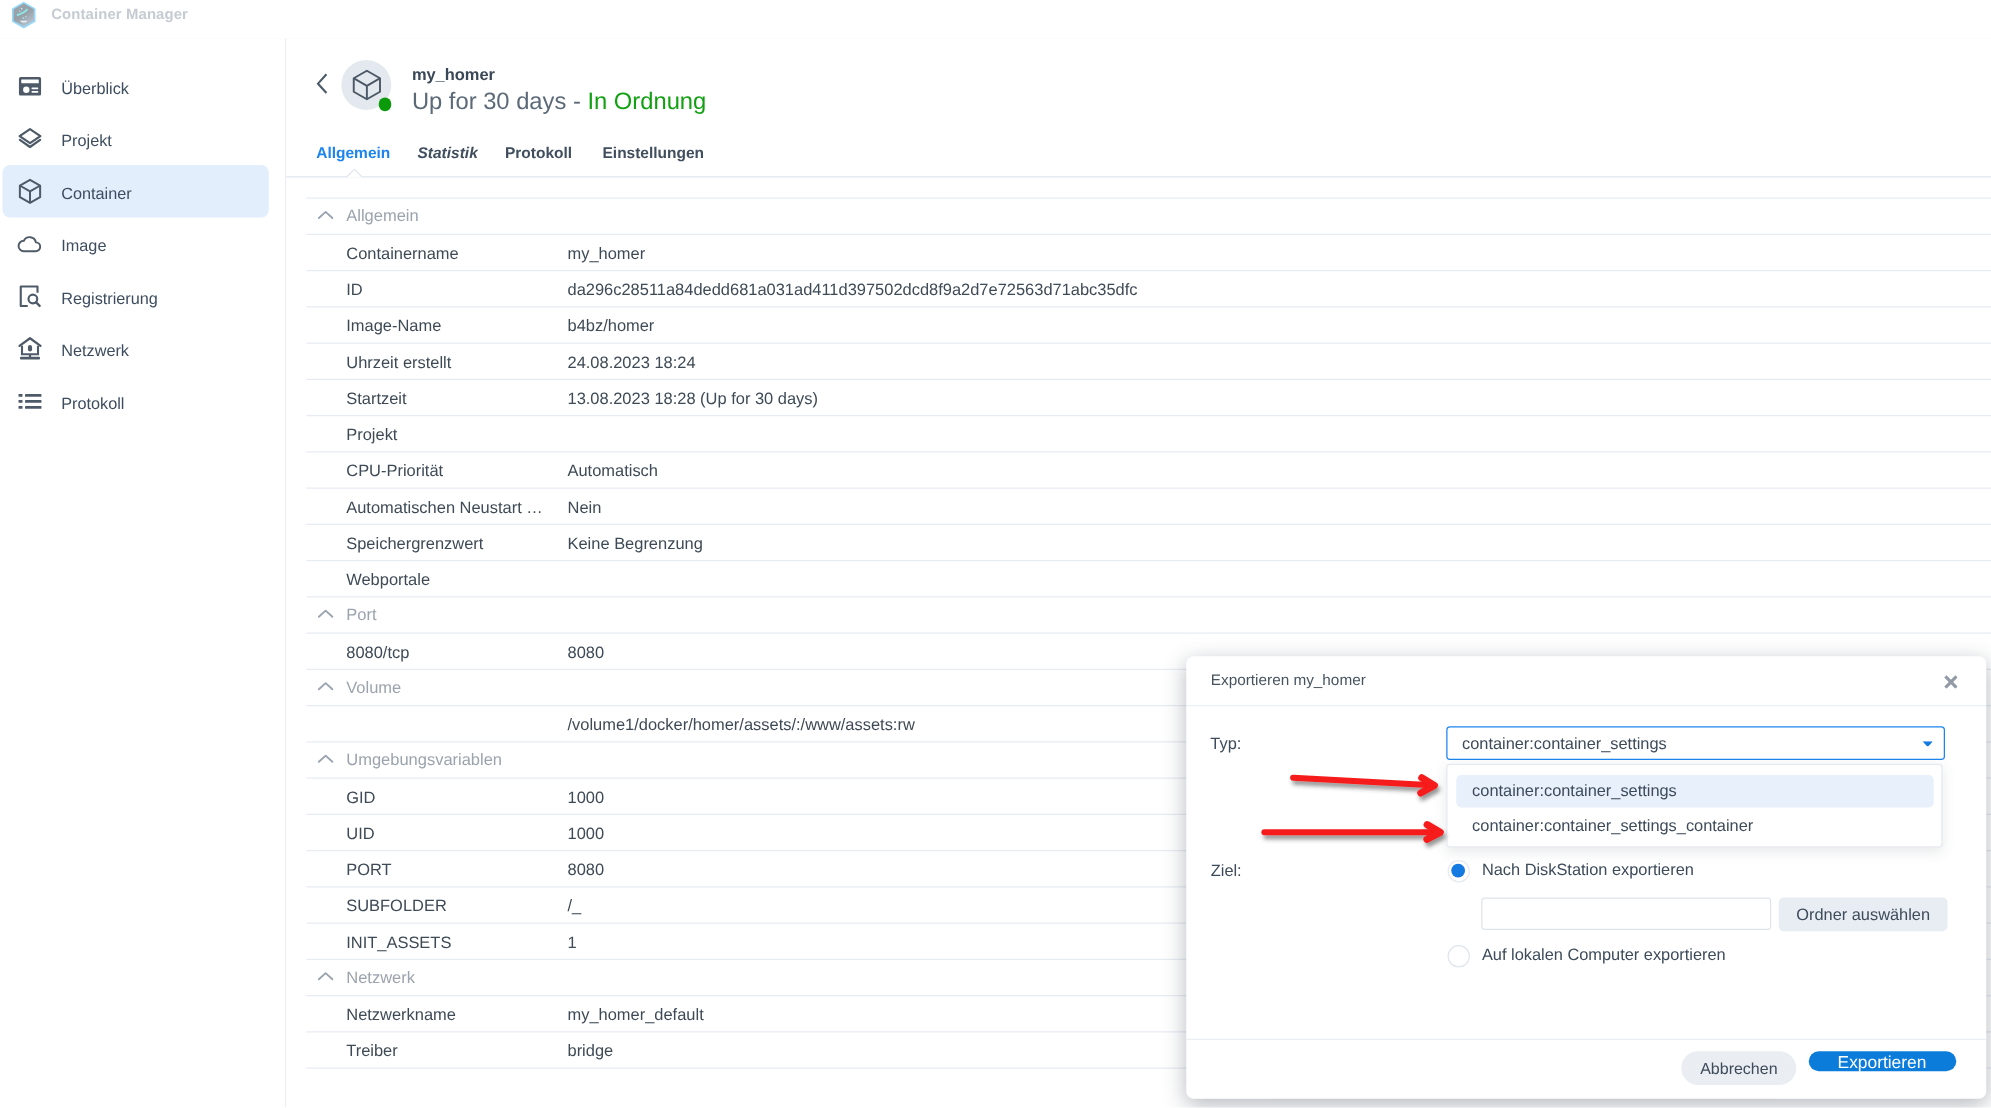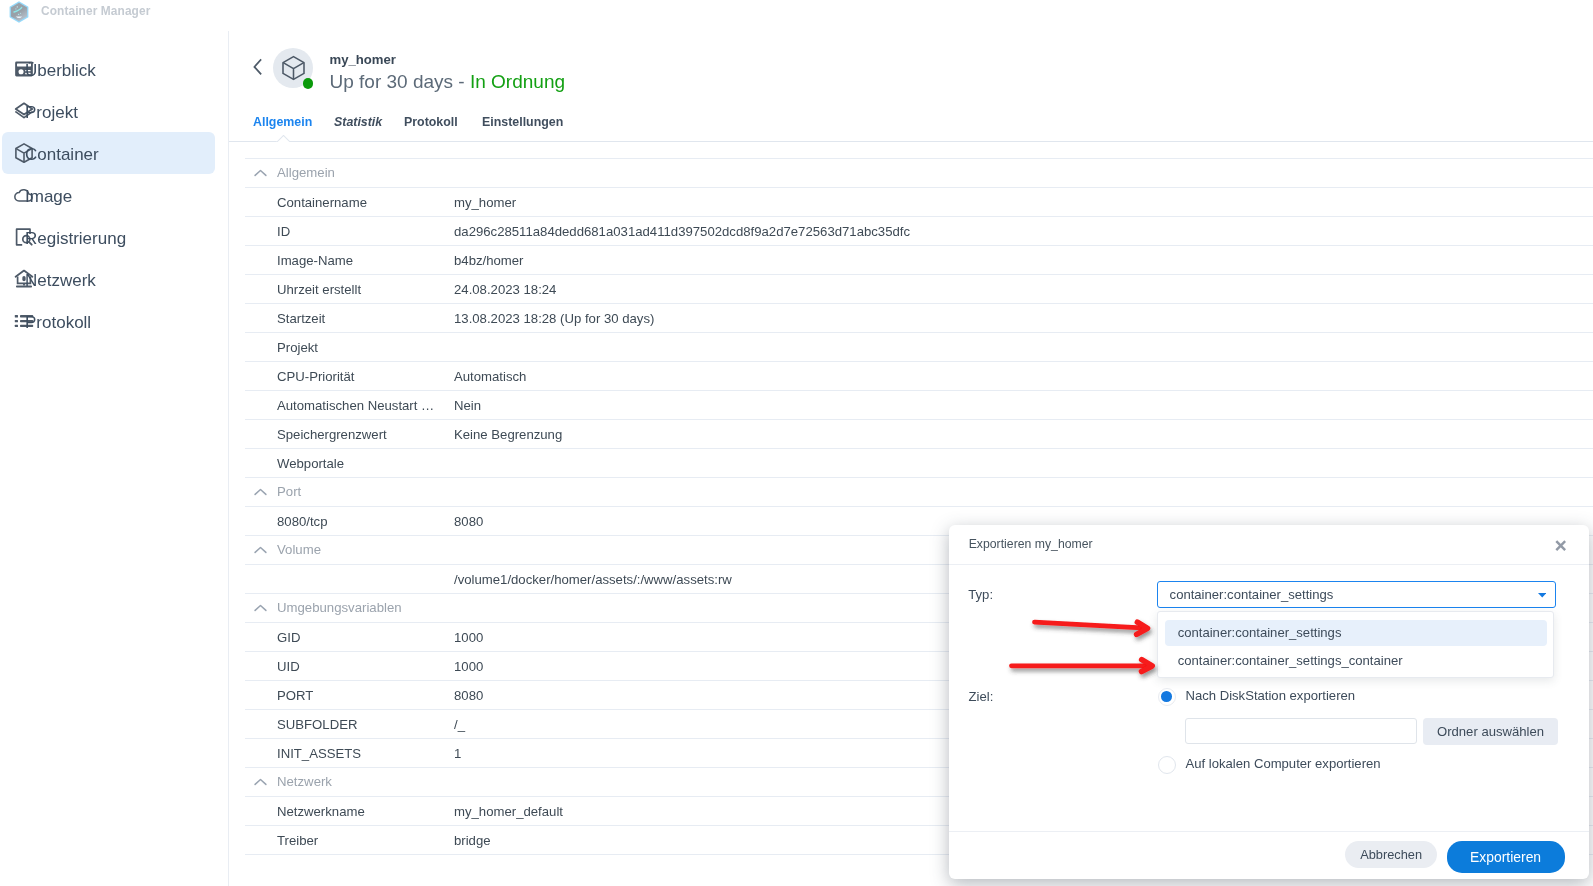--- a/index.html
+++ b/index.html
@@ -16,21 +16,21 @@
   .topbar .title{position:absolute;left:41px;top:4.4px;font-size:11.9px;font-weight:bold;
                  color:#c5cbd2;letter-spacing:.1px;filter:blur(.45px);}
 
   
   .sidebar{position:absolute;left:0;top:31px;width:228px;height:855px;background:#fff;
            border-right:1px solid #e9edf3;}
   .navitem{position:absolute;left:2px;width:213px;height:42px;border-radius:6px;cursor:pointer;}
   .navitem.sel{background:#e2eefb;}
   .navitem .ico{position:absolute;left:11px;top:10.5px;width:22px;height:22px;
                 display:flex;align-items:center;justify-content:center;}
-  .navitem .lbl{position:absolute;left:23px;top:12.2px;font-size:17px;color:#3d4d5f;line-height:22px;}
+  .navitem .lbl{position:absolute;left:47px;top:12.2px;font-size:13px;color:#3d4d5f;line-height:22px;}
 
   
   .main{position:absolute;left:229px;top:31px;width:1364px;height:855px;background:#fff;}
 
   .backarrow{position:absolute;left:22px;top:26px;width:20px;height:20px;cursor:pointer;}
   .cimg{position:absolute;left:44px;top:17px;width:40px;height:40px;border-radius:50%;
         background:#e4e9ef;display:flex;align-items:center;justify-content:center;}
   .cdot{position:absolute;left:73.6px;top:47.3px;width:10.5px;height:10.5px;border-radius:50%;
         background:#0a9a0a;}
   .cname{position:absolute;left:100.5px;top:21px;font-size:13.15px;font-weight:bold;color:#394756;}
@@ -87,21 +87,21 @@
   .pathbox{position:absolute;left:236.4px;top:193px;width:231.4px;height:25.5px;border:1px solid #dfe4ea;
            border-radius:3px;background:#fff;box-sizing:border-box;}
   .folderbtn{position:absolute;left:474px;top:192.5px;width:135px;height:27px;border-radius:4px;
              background:#e8ecf3;display:flex;align-items:center;justify-content:center;
              font-size:13.1px;color:#3d4b5a;cursor:pointer;}
 
   .dlgftline{position:absolute;left:0;top:306.2px;width:640px;height:1px;background:#eceff4;}
   .btn{position:absolute;border-radius:15px;display:flex;align-items:center;
        justify-content:center;font-size:13.9px;cursor:pointer;}
   .btn.cancel{left:396px;top:316.3px;width:92.2px;height:26.4px;background:#eaedf2;color:#3d4b5a;font-size:12.8px;}
-  .btn.primary{left:497.5px;top:315.6px;width:118.2px;height:32px;background:#0c7cdb;color:#fff;}
+  .btn.primary{left:497.5px;top:315.6px;width:118.2px;height:16px;background:#0c7cdb;color:#fff;}
 
   
   .arrows{position:absolute;left:0;top:0;width:1593px;height:886px;pointer-events:none;}
 </style>
 </head>
 <body>
 
 <div class="app">
 
   <div class="topbar">

